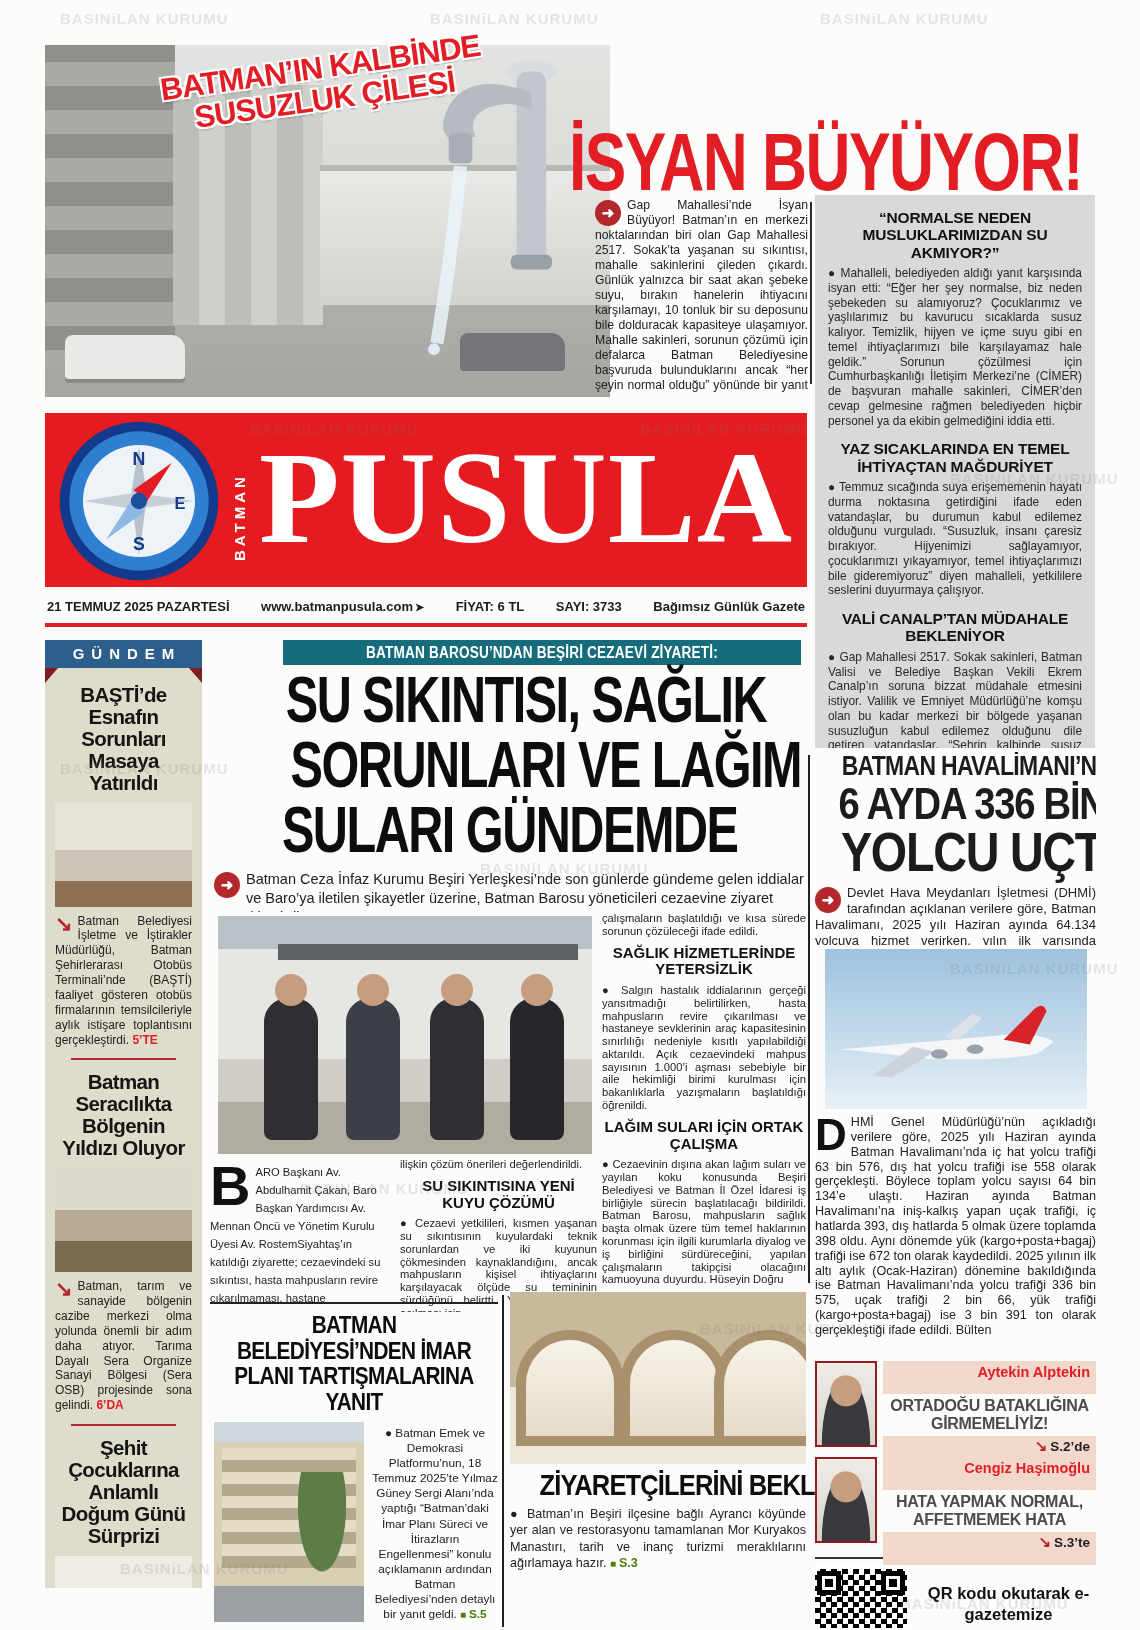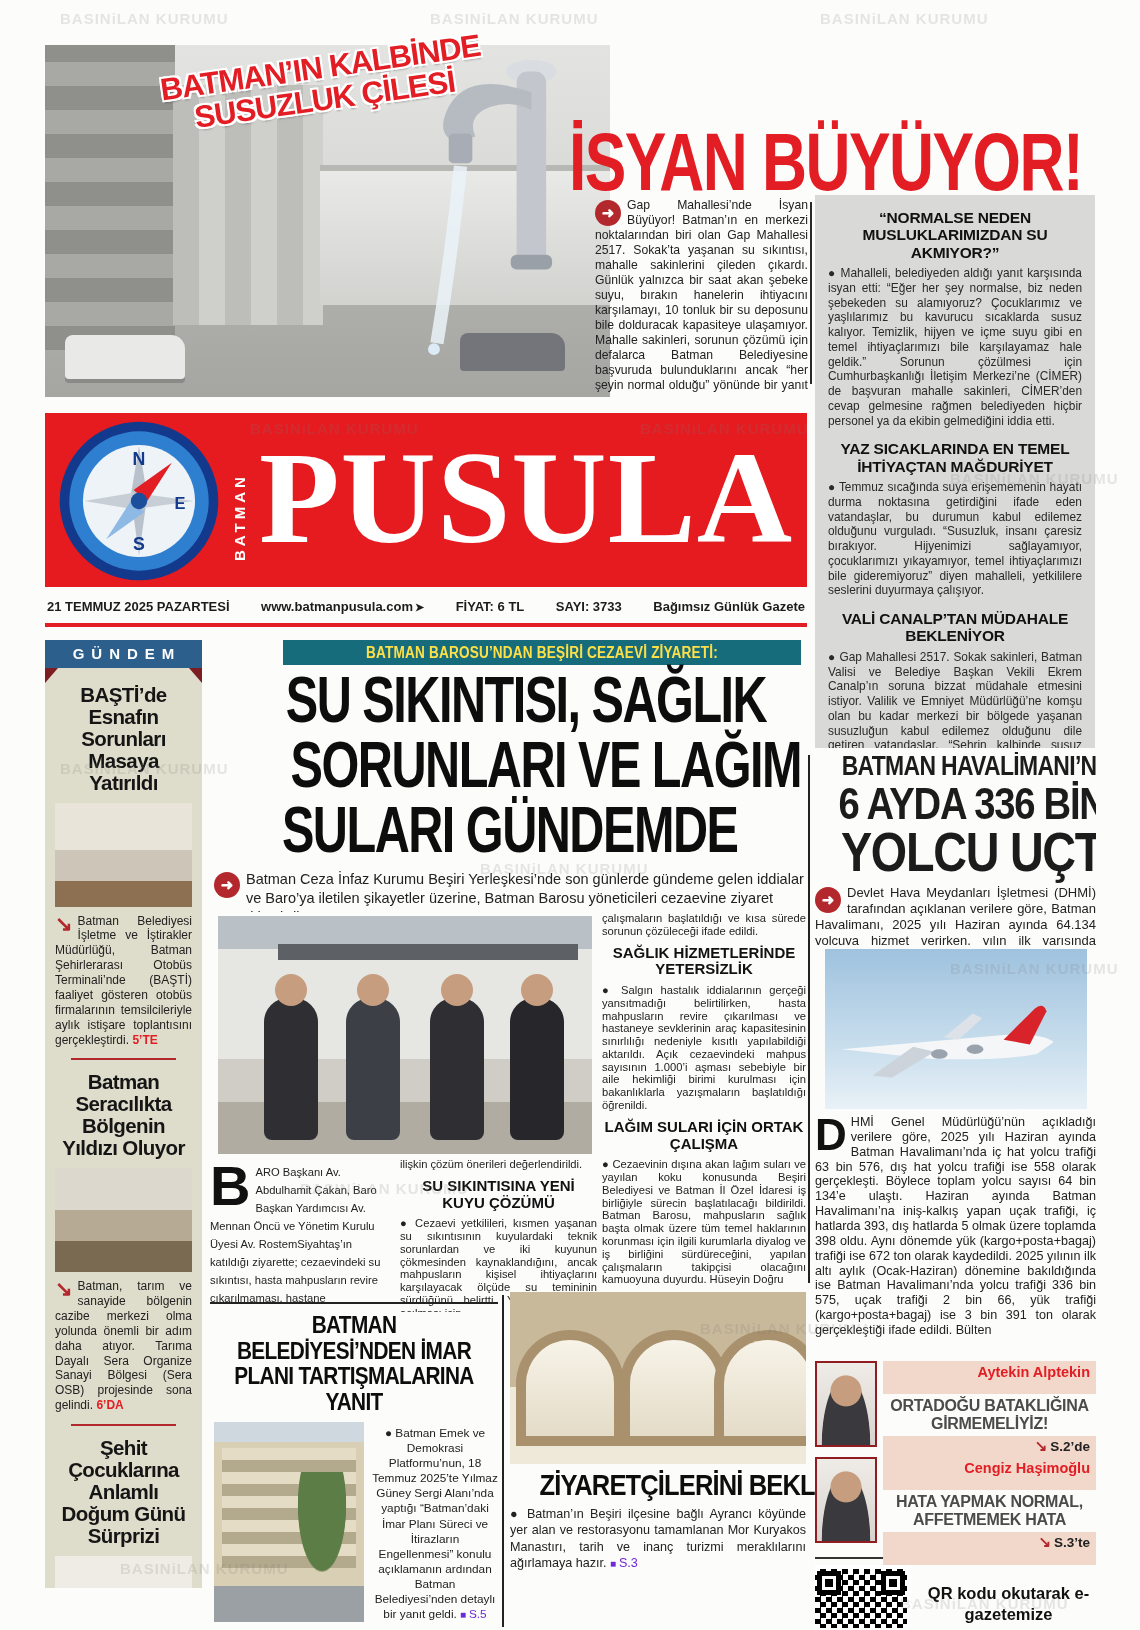--- a/index.html
+++ b/index.html
@@ -65,21 +65,21 @@
   .ph1 { background:linear-gradient(180deg,#e8e4da 0 45%,#cdc6b8 45% 75%,#8d6f52 75%); }
   .ph2 { background:linear-gradient(180deg,#ddd8ce 0 40%,#b7aa94 40% 70%,#7a6a52 70%); }
   .ph3 { background:linear-gradient(180deg,#efece6 0 55%,#d8d2c6 55% 80%,#b5a58e 80%); }
   .sb-arrow { float:left; color:#b3282d; font-weight:900; font-size:21px; line-height:20px; margin-right:5px; }
   .sb-body { font-size:12px; line-height:1.24; text-align:justify; color:#222; }
   .pageref { color:#e21d24; font-weight:900; }
   .sb-div { border-top:2px solid #b3282d; margin:11px 16px; }
 
   
   .main { position:absolute; left:210px; top:640px; width:596px; height:990px; }
-  .kicker { position:absolute; left:73px; top:0; width:518px; height:25px; background:#176c7c; color:#fde047;
+  .kicker { position:absolute; left:73px; top:0; width:518px; height:25px; background:#176c7c; color:#ffffff;
     font-weight:bold; font-size:16px; line-height:25px; text-align:center; letter-spacing:.2px; }
   .main-hl { position:absolute; left:0; top:28px; width:596px; text-align:center; font-weight:900;
     font-size:64px; line-height:65px; letter-spacing:-2px; color:#0d0d0d; }
   .main-lede { position:absolute; left:4px; top:230px; width:590px; height:42px; overflow:hidden;
     font-size:14.5px; line-height:1.3; color:#222; }
   .main-photo { position:absolute; left:8px; top:276px; width:374px; height:238px; overflow:hidden;
     background:linear-gradient(180deg,#b9c0c6 0 14%,#e6e6e3 14% 60%,#cfcdc6 60% 78%,#b0aca2 78%); }
   .main-photo .canopy { position:absolute; left:60px; top:28px; width:300px; height:16px; background:#5d6166; }
   .person { position:absolute; bottom:14px; width:54px; height:142px; background:#2e2e33; border-radius:24px 24px 8px 8px; }
   .person::before { content:""; position:absolute; top:-24px; left:50%; transform:translateX(-50%);
@@ -97,21 +97,21 @@
 
   .imar { position:absolute; left:0; top:672px; width:288px; }
   .imar-hl { text-align:center; font-weight:900; font-size:24.5px; line-height:25.5px; letter-spacing:-.8px; color:#0d0d0d; }
   .imar-photo { float:left; width:150px; height:200px; margin:8px 8px 0 4px;
     background:linear-gradient(180deg,#cfd8de 0 10%,#d9cfb4 10% 82%,#9aa0a4 82%); position:relative; overflow:hidden; }
   .imar-photo .win { position:absolute; left:8px; top:26px; right:8px; height:120px;
     background:repeating-linear-gradient(0deg,#b3a98c 0 12px,#e4dcc4 12px 24px), repeating-linear-gradient(90deg,rgba(90,80,60,.35) 0 10px,transparent 10px 22px); }
   .imar-photo .tree { position:absolute; right:14px; top:50px; width:56px; height:110px;
     background:radial-gradient(ellipse at 50% 30%,#5d7d46 0 60%,transparent 62%); }
   .imar-body { overflow:hidden; font-size:11.8px; line-height:1.28; text-align:center; color:#222; padding-top:12px; }
-  .mark { color:#6d28d9; font-weight:400; }
+  .mark { color:#4d7c0f; font-weight:700; }
   .mark::before { content:"■ "; font-size:10px; }
 
   .mon { position:absolute; left:300px; top:652px; width:296px; }
   .mon-photo { width:100%; height:172px; position:relative; overflow:hidden;
     background:linear-gradient(180deg,#c9b99b 0 55%,#efe9da 55% 100%); }
   .mon-photo .arch { position:absolute; bottom:28px; width:88px; height:96px; border-radius:44px 44px 0 0;
     background:linear-gradient(#f7f3e8,#e4dcc8); box-shadow:0 0 0 10px #a8916c; }
   .a1{left:16px;} .a2{left:120px; width:70px; height:80px; bottom:30px;} .a3{left:214px;}
   .mon-hl { font-weight:900; font-size:30px; line-height:34px; letter-spacing:-1px; color:#0d0d0d; margin-top:4px; }
   .mon-body { font-size:12.6px; line-height:1.3; text-align:justify; color:#222; margin-top:4px; }

